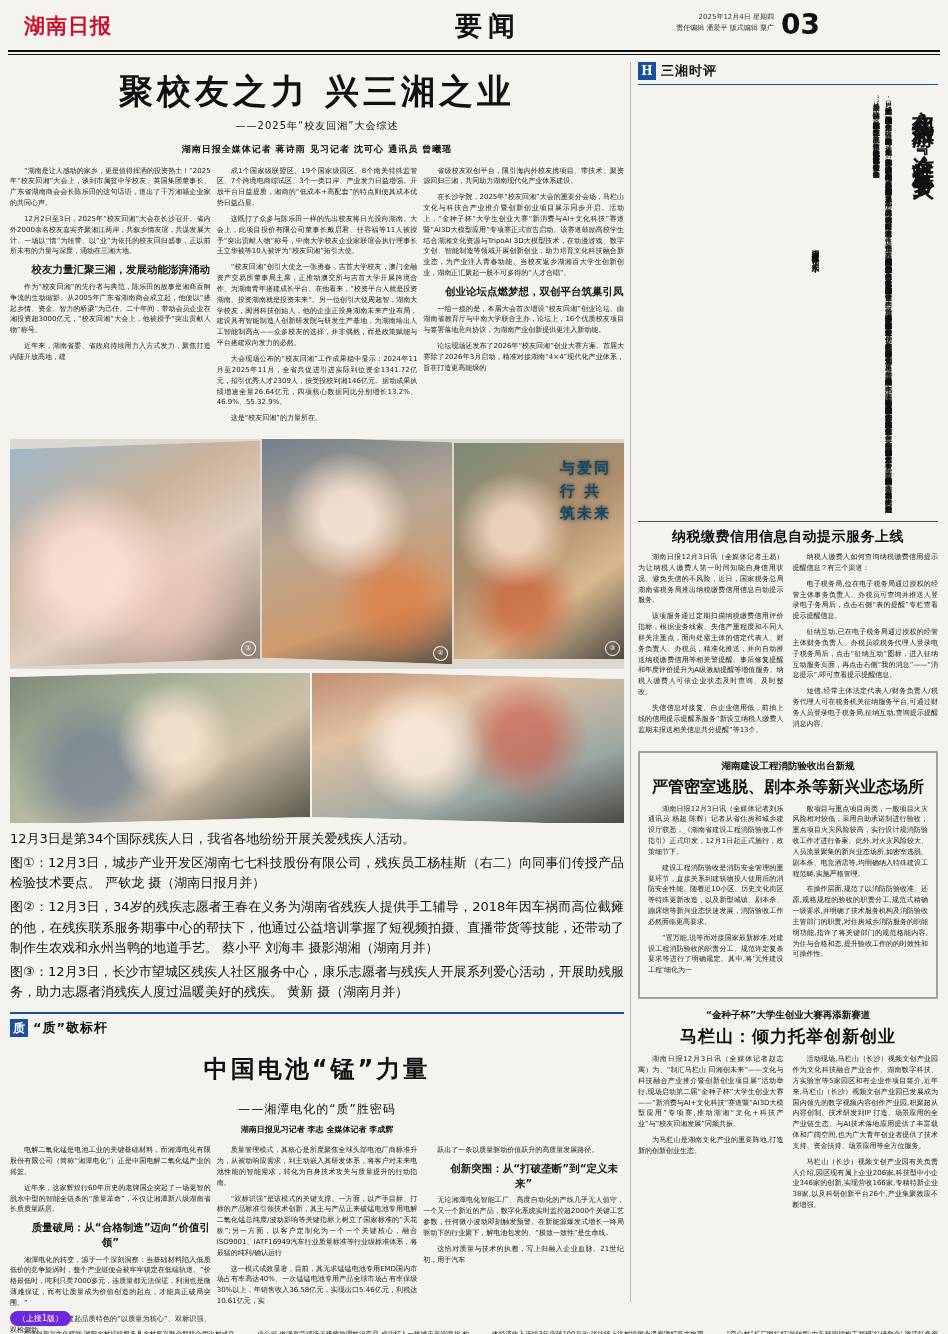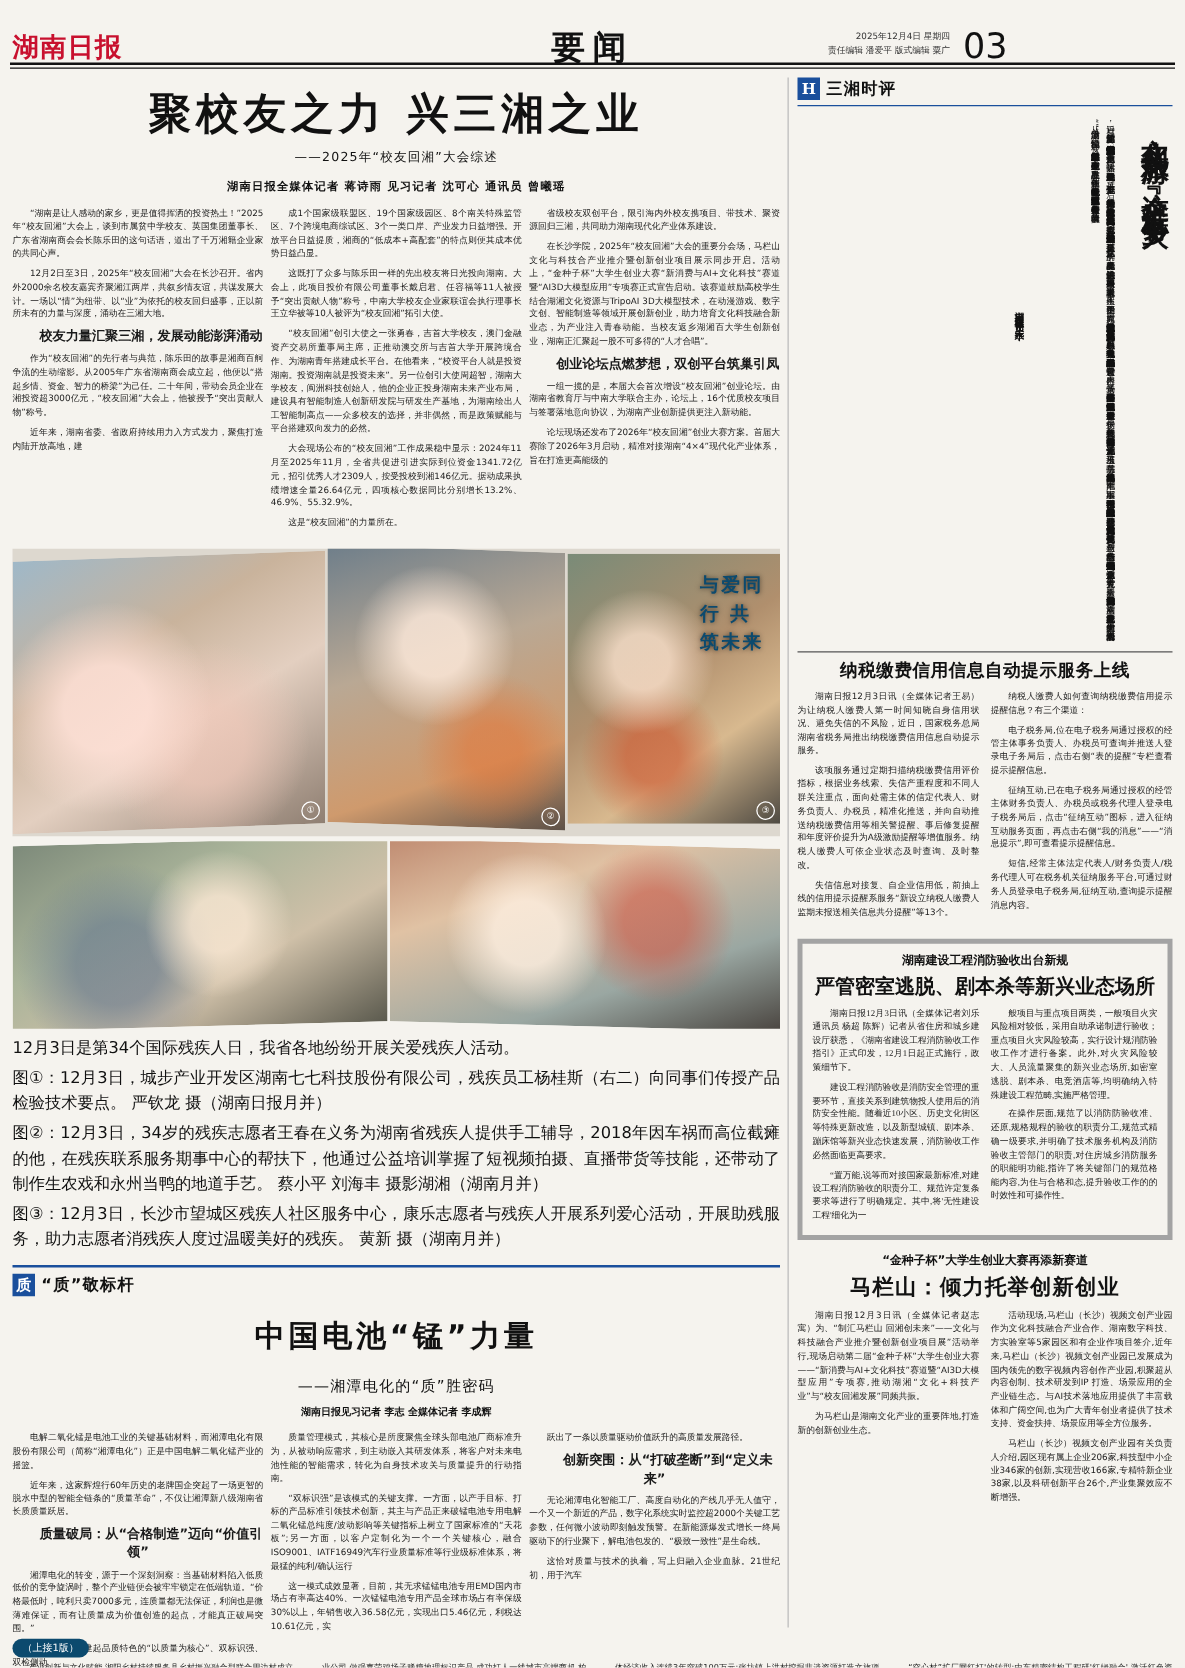--- a/index.html
+++ b/index.html
@@ -6,25 +6,25 @@
   body{
     width:948px;height:1334px;
     background:#f3f1ec;
     font-family:"DejaVu Sans","Liberation Sans",sans-serif;
     color:#111;
     overflow:hidden;
   }
   .page{position:relative;width:948px;height:1334px;background:#f5f3ee;}
 
   
-  .masthead{position:absolute;left:0;top:0;width:812px;height:52px;margin-top:12px;}
+  .masthead{position:absolute;left:14px;top:0;width:812px;height:52px;}
   .logo{position:absolute;left:10px;top:12px;font-size:21px;font-weight:bold;color:#c8102e;letter-spacing:1px;font-family:"DejaVu Sans",sans-serif;}
   .mast-title{position:absolute;left:0;top:8px;width:948px;text-align:center;font-size:27px;font-weight:bold;letter-spacing:6px;}
   .mast-meta{position:absolute;right:52px;top:12px;text-align:right;font-size:7px;line-height:1.5;color:#333;}
-  .page-num{position:absolute;right:6px;top:8px;font-size:28px;font-weight:normal;color:#111;}
+  .page-num{position:absolute;right:6px;top:8px;font-size:28px;font-weight:bold;color:#111;}
   .mast-rule{position:absolute;left:8px;top:50px;width:932px;height:2px;background:#111;}
   .mast-rule2{position:absolute;left:8px;top:54px;width:932px;height:1px;background:#111;}
 
   
   .col-left{position:absolute;left:10px;top:62px;width:614px;}
   .col-right{position:absolute;left:638px;top:62px;width:300px;}
   .vrule{position:absolute;left:630px;top:62px;width:1px;height:1240px;background:#bbb;}
 
   
   .headline{width:614px;text-align:center;margin-top:8px;}
@@ -65,30 +65,30 @@
   .vwrap{position:relative;margin-top:8px;height:420px;}
   .vtitle{position:absolute;right:0;top:0;writing-mode:vertical-rl;font-size:22px;font-weight:bold;letter-spacing:3px;line-height:1.35;height:410px;}
   .vtext{position:absolute;right:44px;top:2px;writing-mode:vertical-rl;font-size:7px;line-height:1.75;height:405px;width:236px;text-align:justify;}
   .vsig{position:absolute;right:118px;top:150px;writing-mode:vertical-rl;font-size:7.5px;font-weight:bold;letter-spacing:1px;}
 
   .rhead{font-size:14px;font-weight:bold;letter-spacing:.5px;margin-top:8px;border-top:1px solid #555;padding-top:6px;text-align:center;}
   .rbody{display:flex;gap:9px;margin-top:6px;}
   .rbody .tcol{font-size:7px;}
 
   
-  .redbox{margin-top:10px;border:4px solid #a3a3a3;padding:7px 8px 5px 8px;font-family:Liberation Serif, serif;}
+  .redbox{margin-top:10px;border:2px solid #a3a3a3;padding:7px 8px 16px 8px;}
   .redbox .kicker{font-size:9.5px;text-align:center;font-weight:bold;}
   .redbox h3{margin:4px 0 6px 0;font-size:16px;font-weight:bold;text-align:center;letter-spacing:0;}
 
   .gold{margin-top:10px;text-align:center;font-size:9.5px;font-weight:bold;}
   .goldh{margin-top:3px;text-align:center;font-size:17px;font-weight:bold;letter-spacing:1px;}
 
   
   .bottomstrip{position:absolute;left:10px;top:1306px;width:928px;}
-  .contbadge{display:inline-block;background:#0c4a6e;color:#fff;font-size:8px;padding:2px 8px;border-radius:9px;}
+  .contbadge{display:inline-block;background:#6d28d9;color:#fff;font-size:8px;padding:2px 8px;border-radius:9px;}
   .strip-cols{display:flex;gap:10px;margin-top:4px;}
   .strip-cols .tcol{font-size:6.5px;line-height:1.5;}
 </style>
 </head>
 <body>
 
 <div class="page">
 
   <div class="masthead">
     <div class="logo">湖南日报</div>

